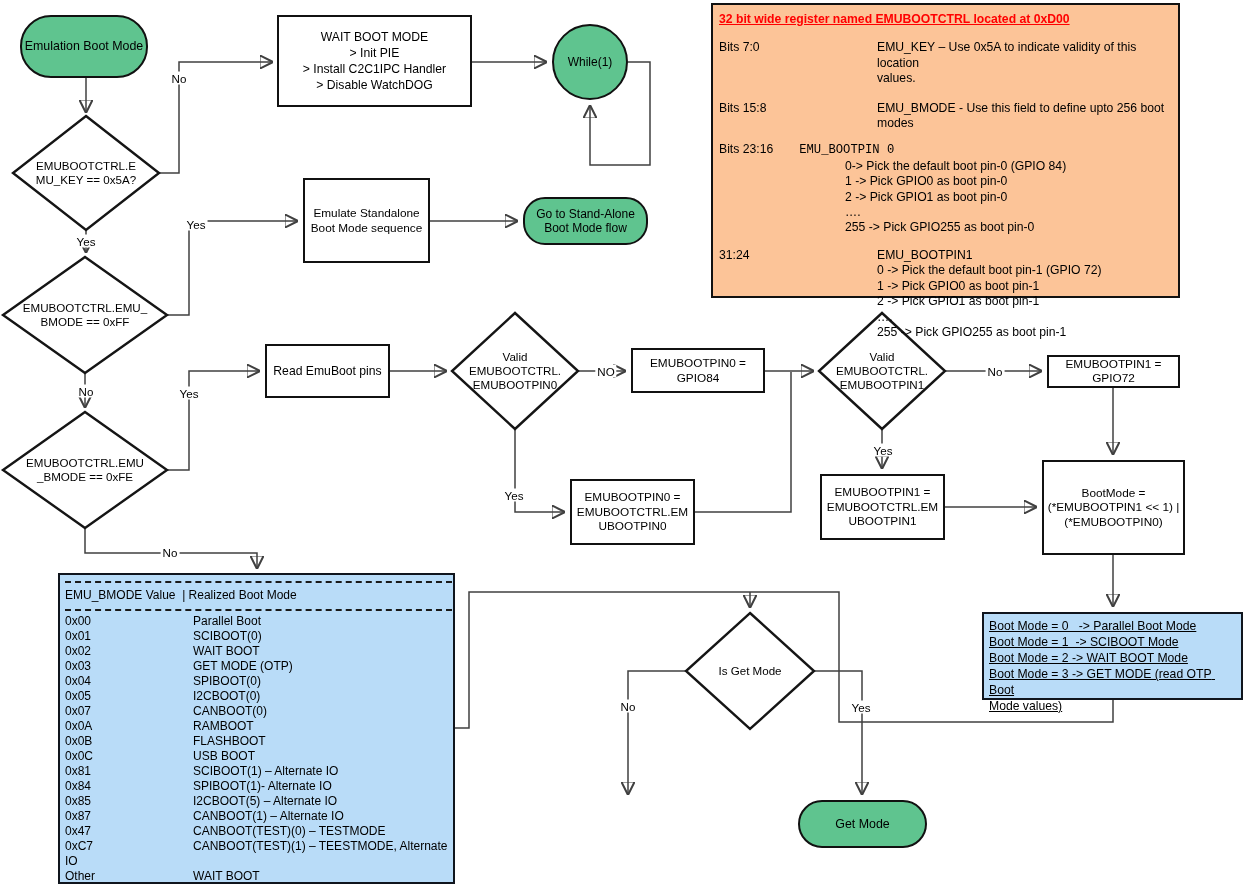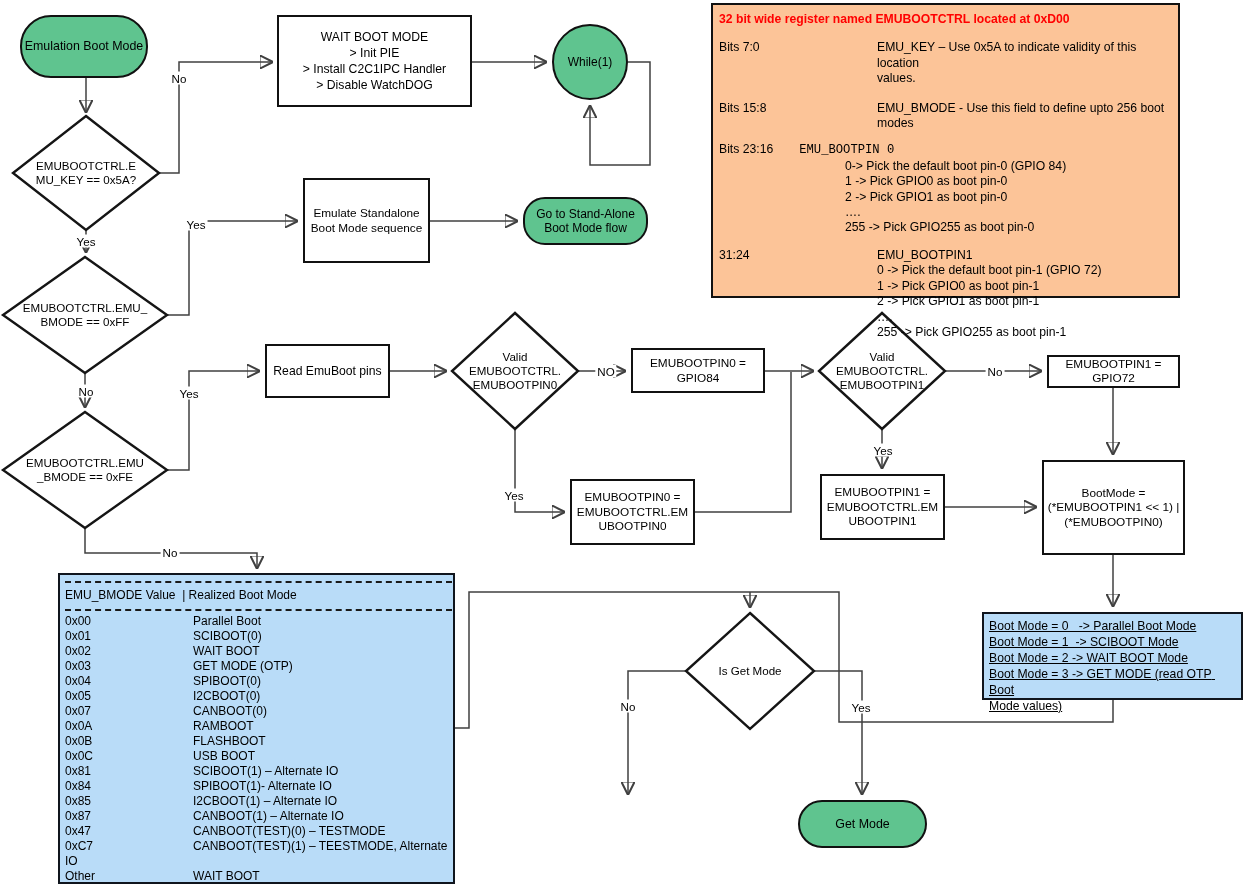--- a/index.html
+++ b/index.html
@@ -13,21 +13,21 @@
   .box{background:#fff;border:2px solid #111;box-sizing:border-box;}
   .pill{background:var(--green);border:2px solid #111;box-sizing:border-box;font-size:12.4px;}
   .circle{background:var(--green);border:2.5px solid #111;border-radius:50%;box-sizing:border-box;}
   .dlabel{position:absolute;transform:translate(-50%,-50%);text-align:center;
           white-space:pre-line;line-height:14px;font-size:11.6px;}
   .elabel{position:absolute;transform:translate(-50%,-50%);background:#fff;
           padding:0 2px;font-size:11.6px;line-height:13px;}
   
   .note-orange{position:absolute;left:711px;top:3px;width:469px;height:295px;box-sizing:border-box;
                background:var(--orange);border:2px solid #111;padding:7px 6px;font-size:12.2px;line-height:15.4px;}
-  .note-orange .title{color:var(--red);font-weight:bold;margin-bottom:13px;}
+  .note-orange .title{color:var(--red);font-weight:bold;text-decoration:underline;margin-bottom:13px;}
   .regrow{display:flex;margin-bottom:14px;gap:32px;}
   .regrow .rlabel{width:126px;flex:0 0 126px;}
   .regrow .rbody{white-space:pre-wrap;flex:1;}
   .reg-inline{margin-bottom:0;}
   .reg-inline .rname{margin-left:26px;font-family:Liberation Mono, monospace;}
   .reg-items{margin-left:126px;white-space:pre-wrap;margin-bottom:12px;}
   
   .note-table{position:absolute;left:58px;top:573px;width:397px;height:311px;box-sizing:border-box;
               background:var(--blue);border:2px solid #10151d;padding:3px 0 2px 5px;
               font-size:12px;line-height:15px;}
@@ -206,21 +206,21 @@
         <div class="trow"><span class="tkey">0x0A</span><span>RAMBOOT</span></div>
 
         <div class="trow"><span class="tkey">0x0B</span><span>FLASHBOOT</span></div>
 
         <div class="trow"><span class="tkey">0x0C</span><span>USB BOOT</span></div>
 
         <div class="trow"><span class="tkey">0x81</span><span>SCIBOOT(1) – Alternate IO</span></div>
 
         <div class="trow"><span class="tkey">0x84</span><span>SPIBOOT(1)- Alternate IO</span></div>
 
-        <div class="trow"><span class="tkey">0x85</span><span>I2CBOOT(1) – Alternate IO</span></div>
+        <div class="trow"><span class="tkey">0x85</span><span>I2CBOOT(5) – Alternate IO</span></div>
 
         <div class="trow"><span class="tkey">0x87</span><span>CANBOOT(1) – Alternate IO</span></div>
 
         <div class="trow"><span class="tkey">0x47</span><span>CANBOOT(TEST)(0) – TESTMODE</span></div>
 
         <div class="trow"><span class="tkey">0xC7</span><span>CANBOOT(TEST)(1) – TEESTMODE, Alternate
 IO</span></div>
 
         <div class="trow"><span class="tkey">Other</span><span>WAIT BOOT</span></div>
       </div>

